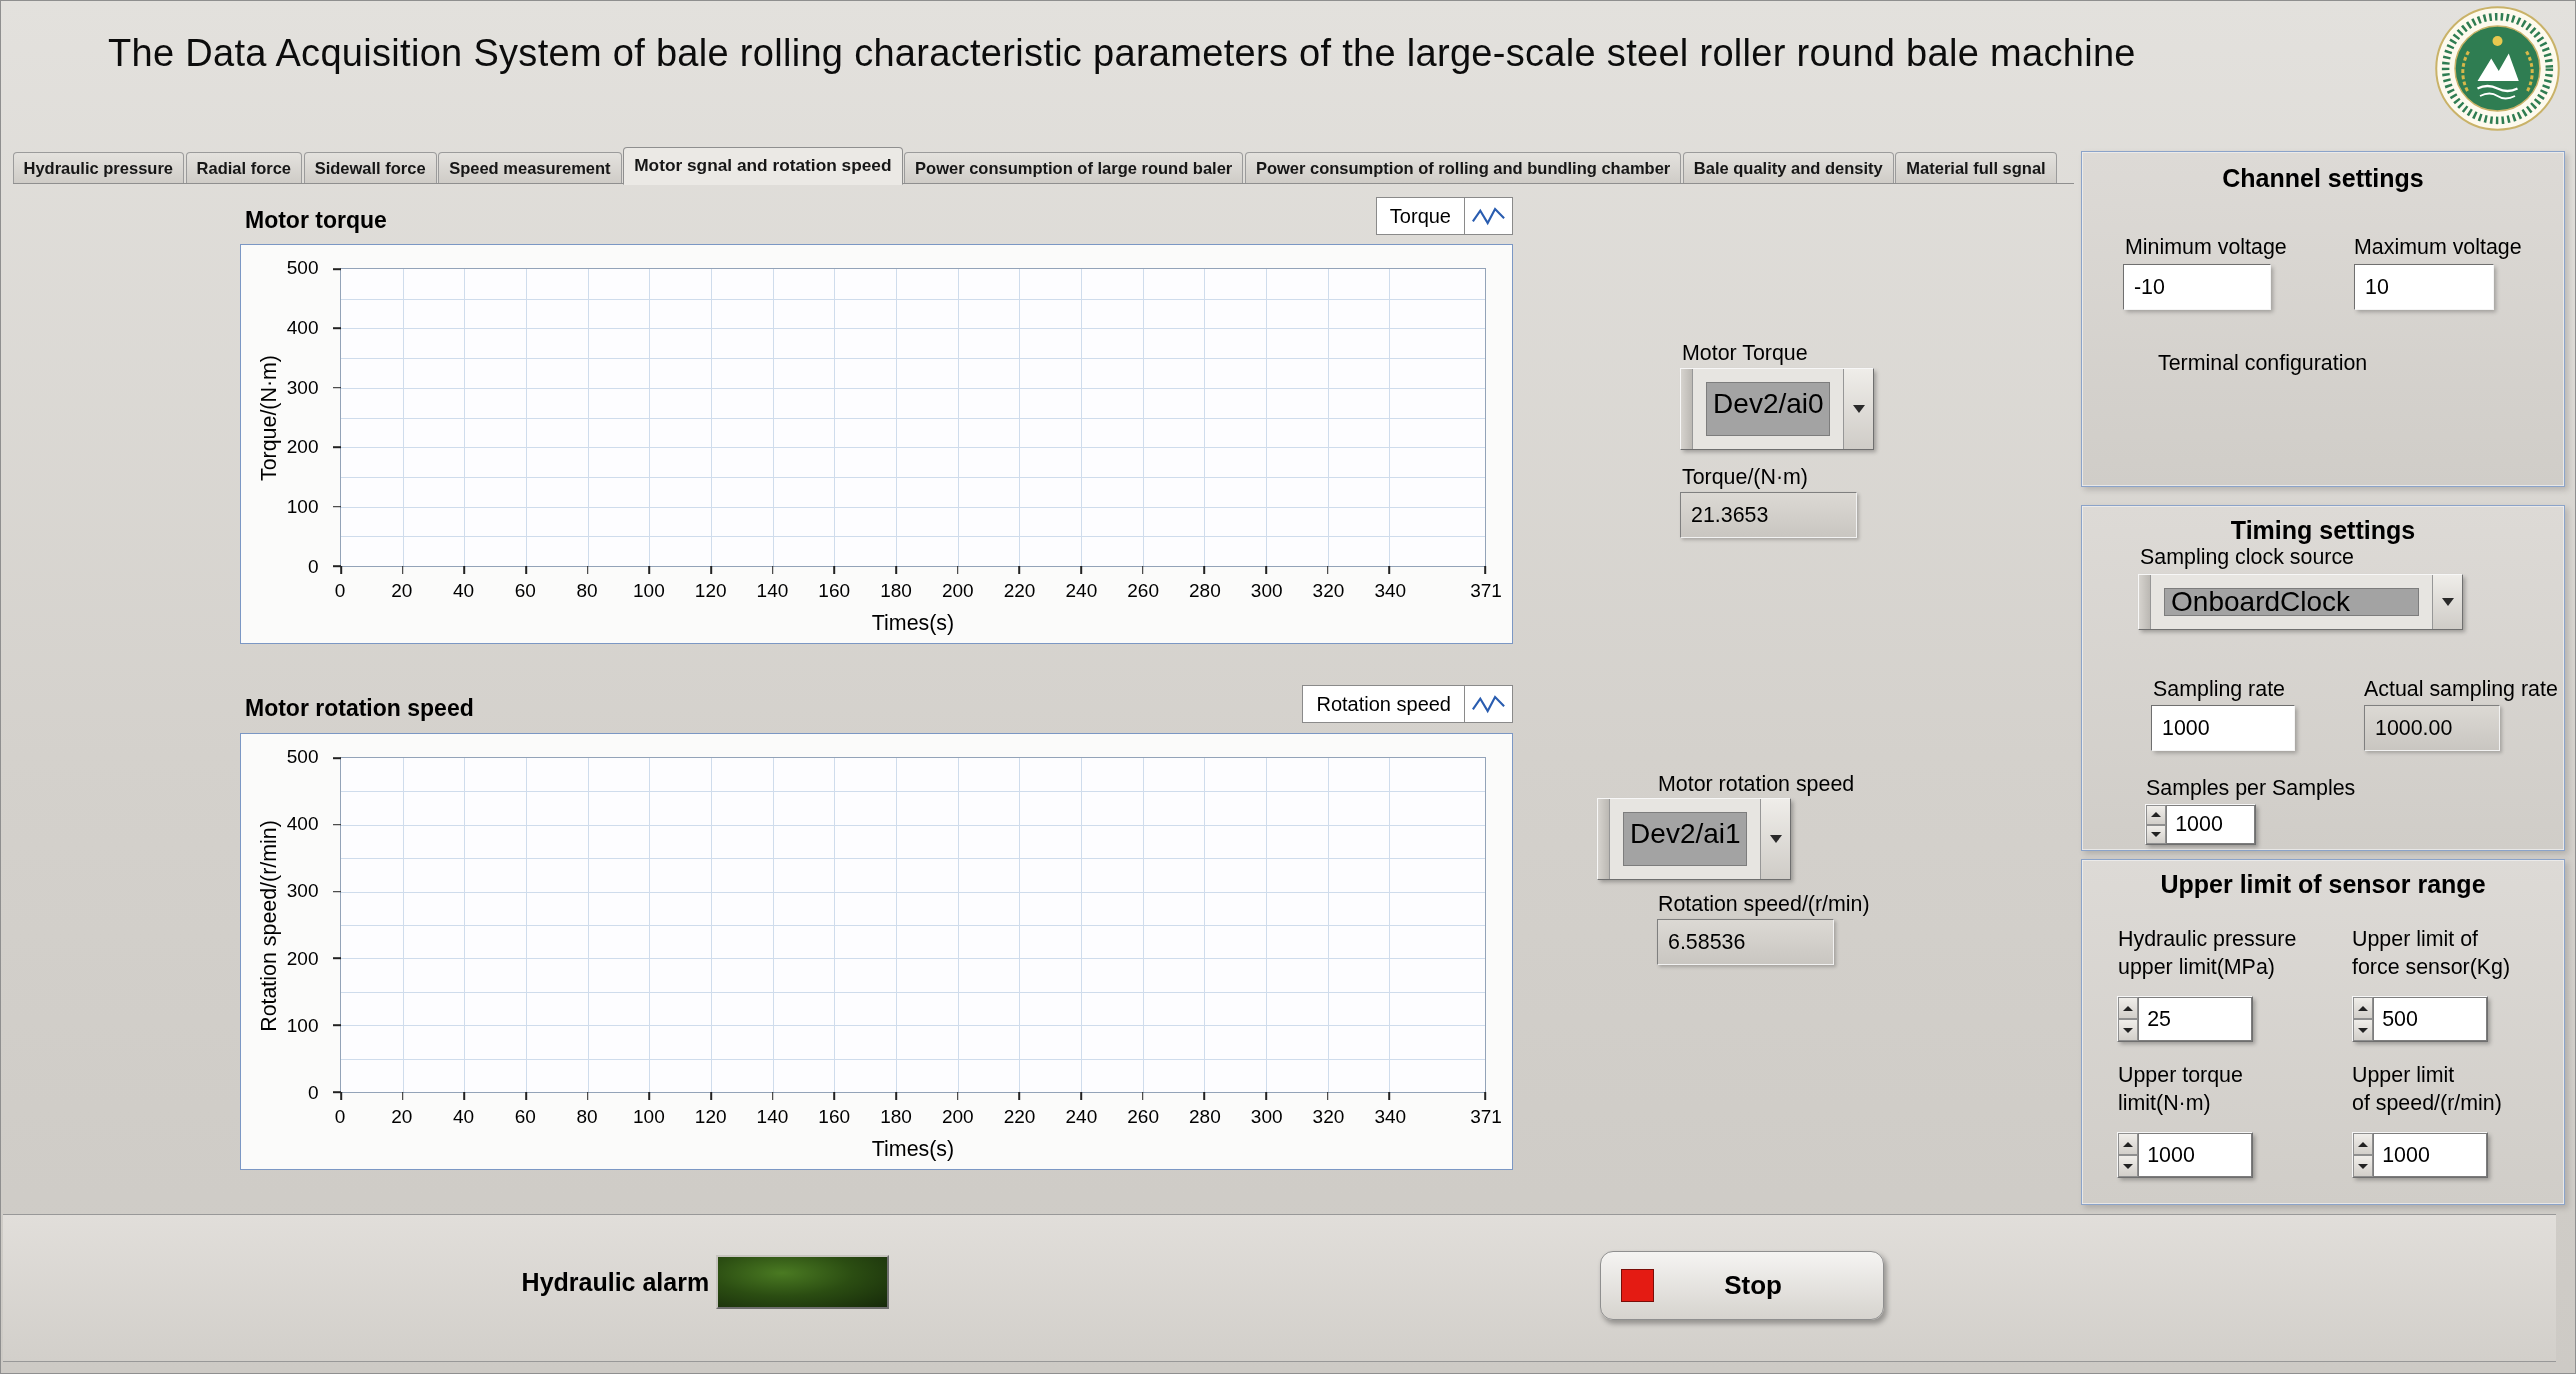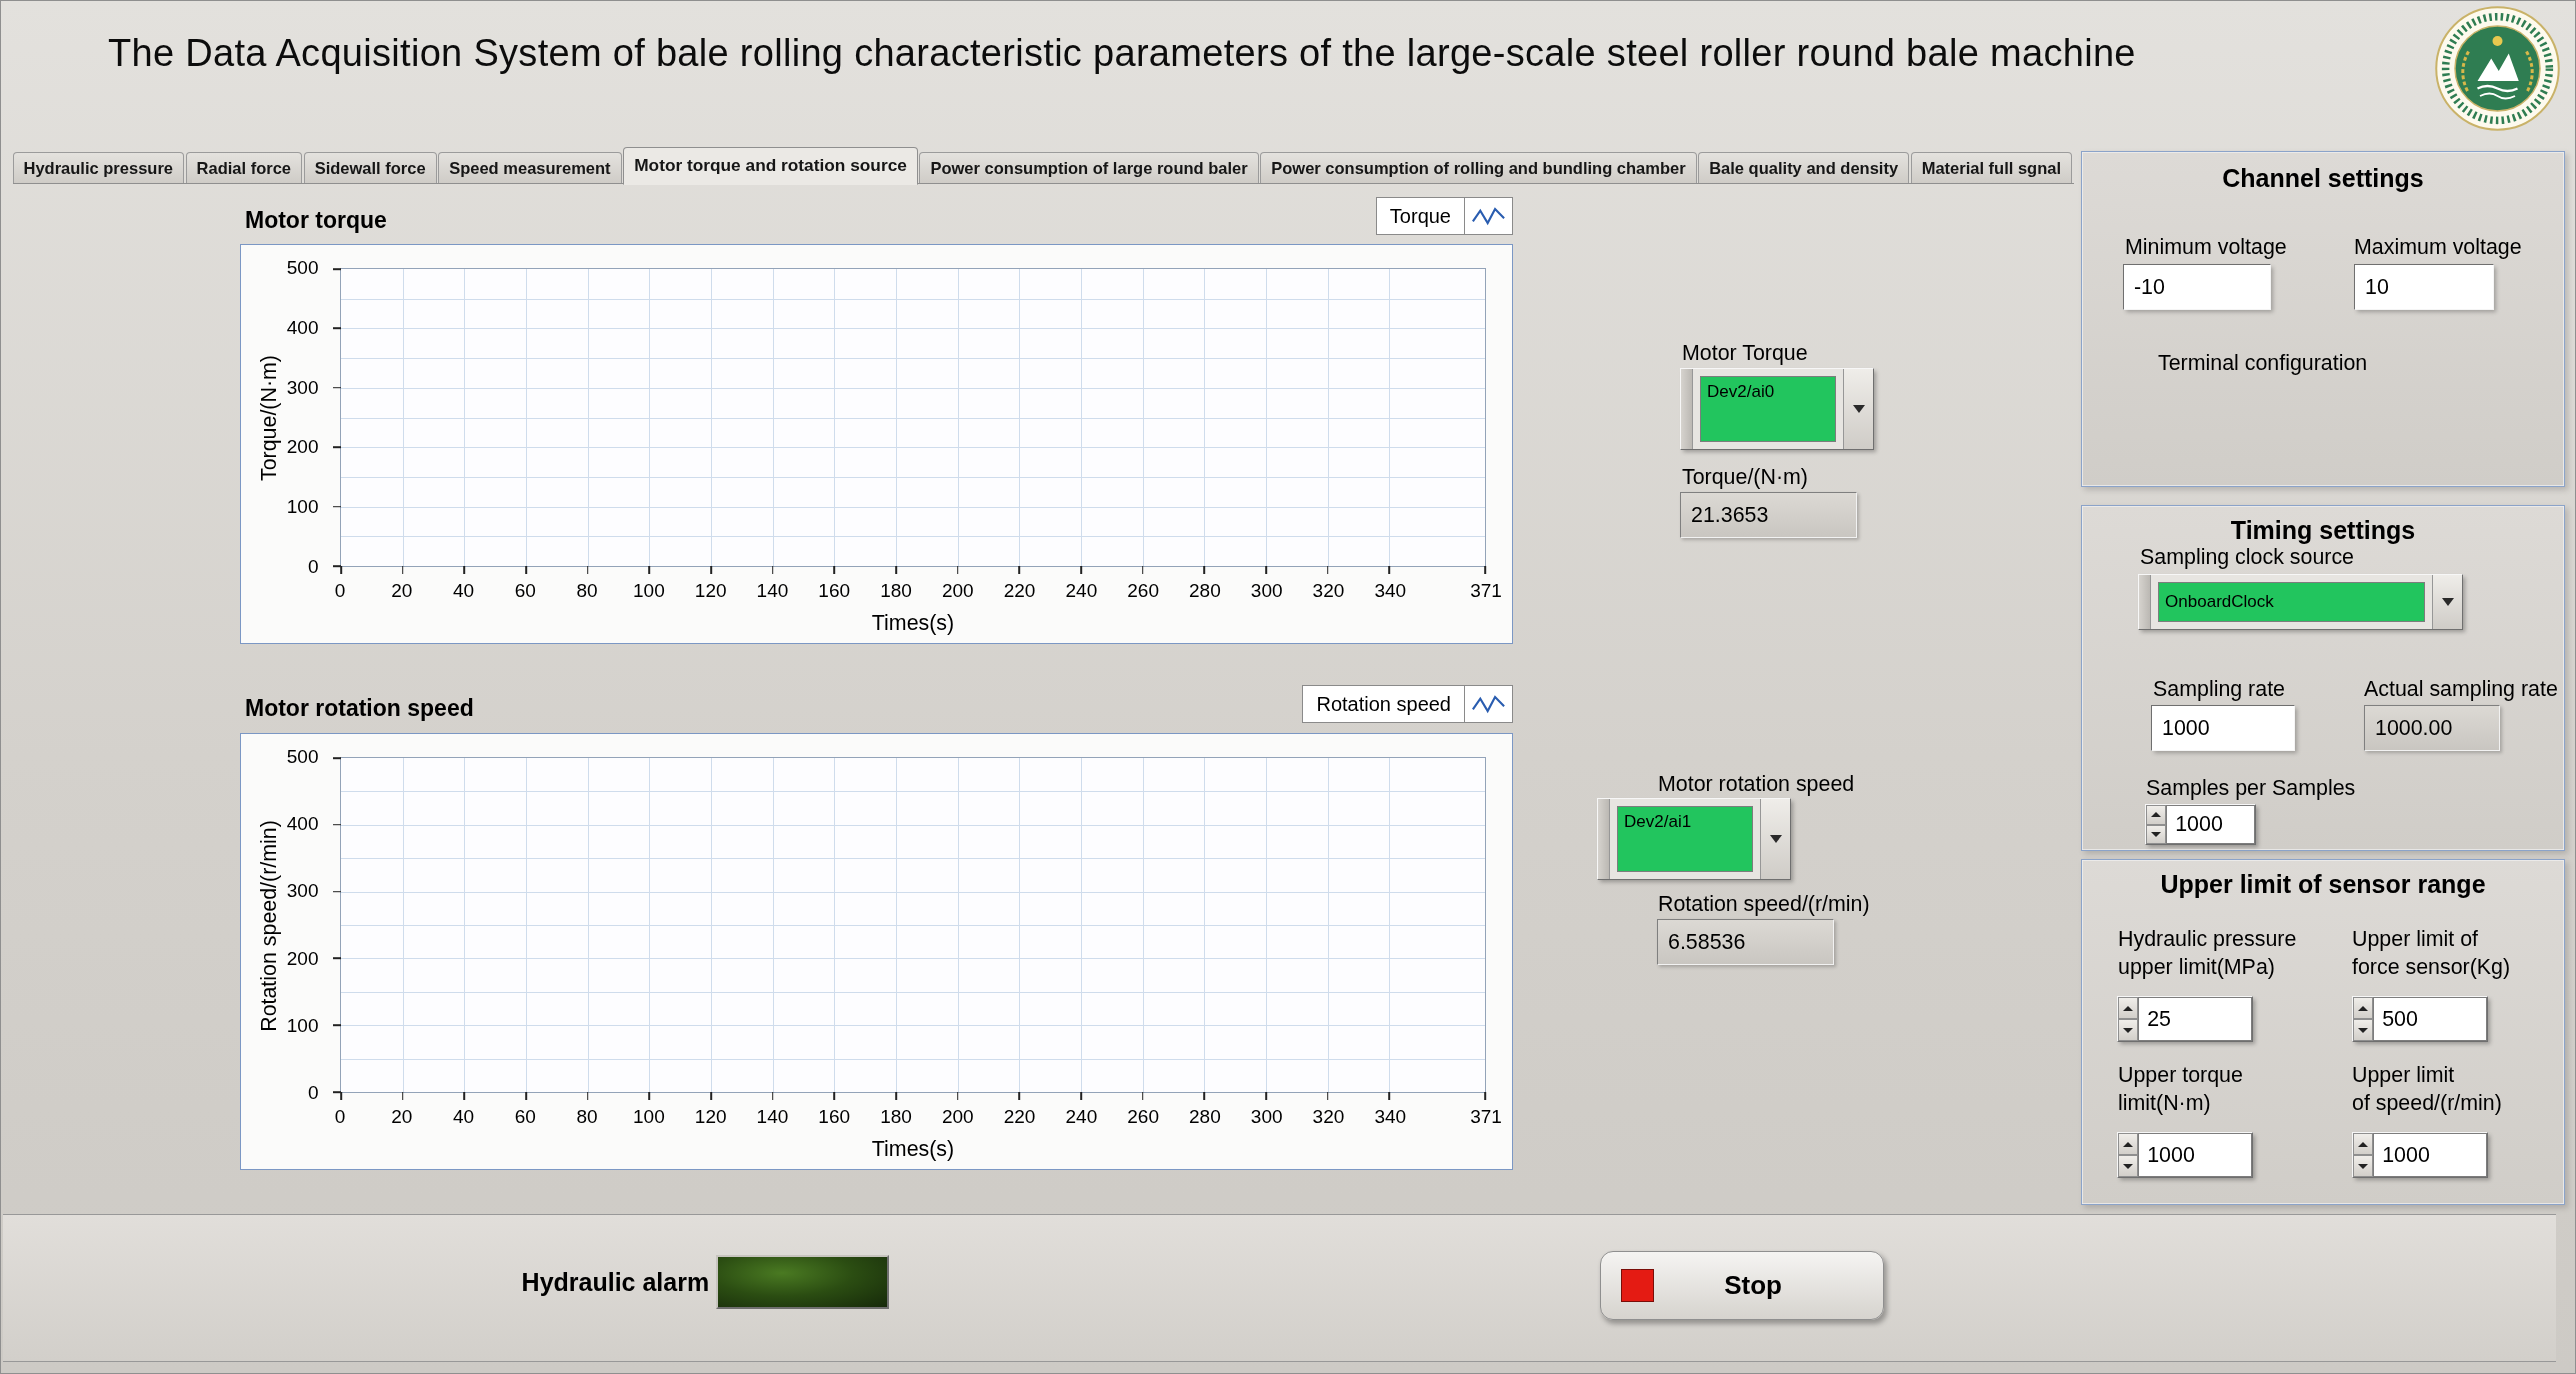--- a/index.html
+++ b/index.html
@@ -44,21 +44,21 @@
   .xtick { position:absolute; top:5px; transform:translateX(-50%); font-size:19px; }
   .xlabel { position:absolute; left:99px; right:26px; bottom:6.6px; text-align:center; font-size:21.4px; }
   .ylabel { position:absolute; left:28px; top:calc(50% - 26px); transform:translate(-50%,-50%) rotate(-90deg);
             font-size:21.4px; white-space:nowrap; }
 
   
   .plabel { position:absolute; font-size:21.4px; white-space:pre-line; line-height:1.3; }
   .dd { position:absolute; display:flex; background:#e7e5e1; border:1.6px solid;
         border-color:#f7f7f7 #6f6f6f #6f6f6f #f7f7f7; box-shadow:2.5px 2.5px 4.1px rgba(0,0,0,.28); }
   .dd-left { width:11.5px; background:linear-gradient(90deg,#d6d3ce,#bbb8b3); border-right:0.8px solid #979797; }
-  .dd-field { flex:1; background:#22c55e; border:0.8px solid #7d7d7d; margin:7px; font-size:17px;
+  .dd-field { flex:1; background:#a3a3a3; border:0.8px solid #7d7d7d; margin:13px; font-size:28px;
               padding:5px 6.6px; overflow:hidden; white-space:nowrap; }
   .dd-btn { width:30px; background:linear-gradient(#efede9,#cfccc7); border-left:0.8px solid #979797;
             display:flex; align-items:center; justify-content:center; }
   .tri-down { width:0; height:0; border-left:6.6px solid transparent; border-right:6.6px solid transparent;
               border-top:8.2px solid #2a2a2a; }
   .spin { position:absolute; display:flex; background:#e7e5e1; border:1.6px solid;
           border-color:#f7f7f7 #6f6f6f #6f6f6f #f7f7f7; box-shadow:2.5px 2.5px 4.1px rgba(0,0,0,.28); }
   .spin-ars { width:20px; display:flex; flex-direction:column; }
   .sa { flex:1; background:linear-gradient(#f0eeea,#d2cfca); border:0.8px solid #8f8f8f;
         display:flex; align-items:center; justify-content:center; }
@@ -110,21 +110,21 @@
     <path d="M34 66 Q42 62 50 66 T66 66" fill="none" stroke="#ffffff" stroke-width="1.8"></path>
     <path d="M36 72 Q44 68 50 72 T64 72" fill="none" stroke="#ffffff" stroke-width="1.5"></path>
     <circle cx="50" cy="28" r="4" fill="#e8c84f"></circle>
   </svg>
 
   <div class="tabstrip">
       <div class="tab">Hydraulic pressure</div>
       <div class="tab">Radial force</div>
       <div class="tab">Sidewall force</div>
       <div class="tab">Speed measurement</div>
-      <div class="tab active">Motor torque and rotation source</div>
+      <div class="tab active">Motor sgnal and rotation speed</div>
       <div class="tab">Power consumption of large round baler</div>
       <div class="tab">Power consumption of rolling and bundling chamber</div>
       <div class="tab">Bale quality and density</div>
       <div class="tab">Material full sgnal</div>
     </div>
 
   <div class="chart-wrap" style="left:239px; top:196px; height:446px;">
     <div class="chart-title">Motor torque</div>
     <div class="legend">
       <div class="legend-text">Torque</div>

